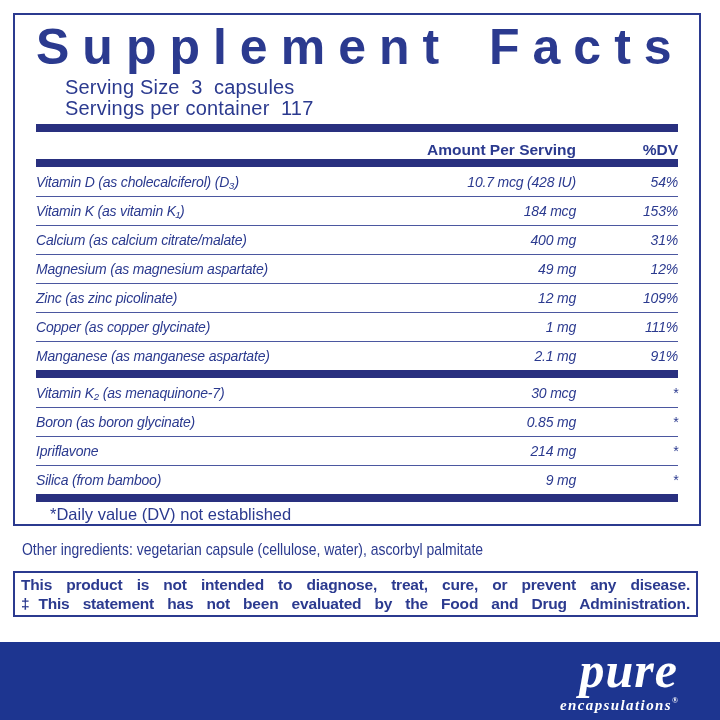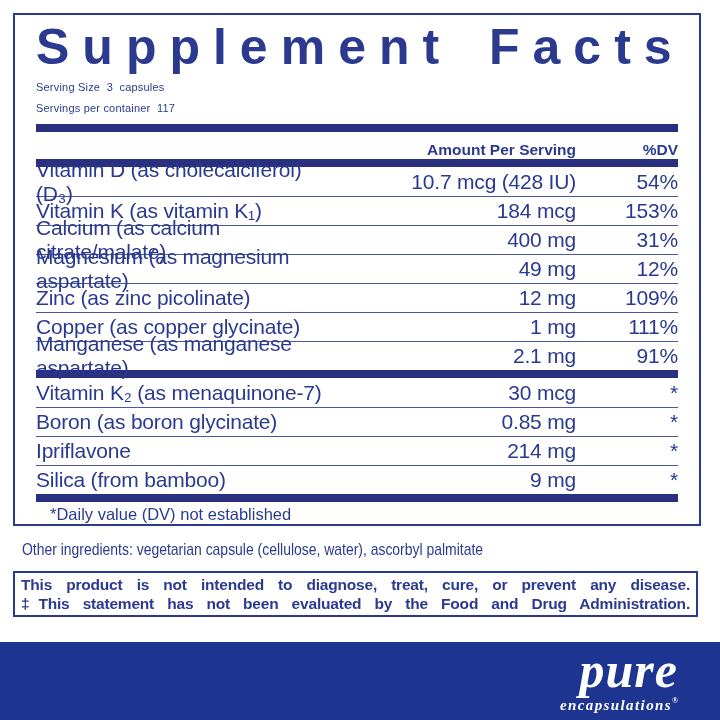--- a/index.html
+++ b/index.html
@@ -25,46 +25,48 @@
     margin-top: 4px;
     font-size: 50px;
     font-weight: bold;
     letter-spacing: 13px;
     word-spacing: 10px;
     white-space: nowrap;
     line-height: 56px;
     color: #2b3a8f;
   }
   .serving-line {
-    font-size: 11px;
+    font-size: 20px;
     line-height: 21px;
     white-space: pre;
     letter-spacing: 0.2px;
+    margin-left: 29px;
   }
   .serving-line.first { margin-top: 2px; }
   .thick-bar { height: 8px; background: #29307f; }
   .bar-top { margin-top: 5px; }
 
   .header-row {
     display: flex;
     align-items: flex-end;
     height: 27px;
     font-weight: bold;
     font-size: 15.5px;
   }
   .col-name { flex: 1; text-align: left; }
   .col-amount { width: 240px; text-align: right; }
   .col-dv { width: 102px; text-align: right; }
 
   .section .row {
     display: flex;
     align-items: center;
     height: 29px;
-    font-size: 21px;
+    font-size: 14px;
     letter-spacing: -0.2px;
+    font-style: italic;
   }
   .section .row + .row { border-top: 1.5px solid rgba(43, 58, 143, 0.85); }
 
   .footnote {
     font-size: 16.5px;
     line-height: 25px;
     padding-left: 14px;
     font-weight: normal;
   }
 

